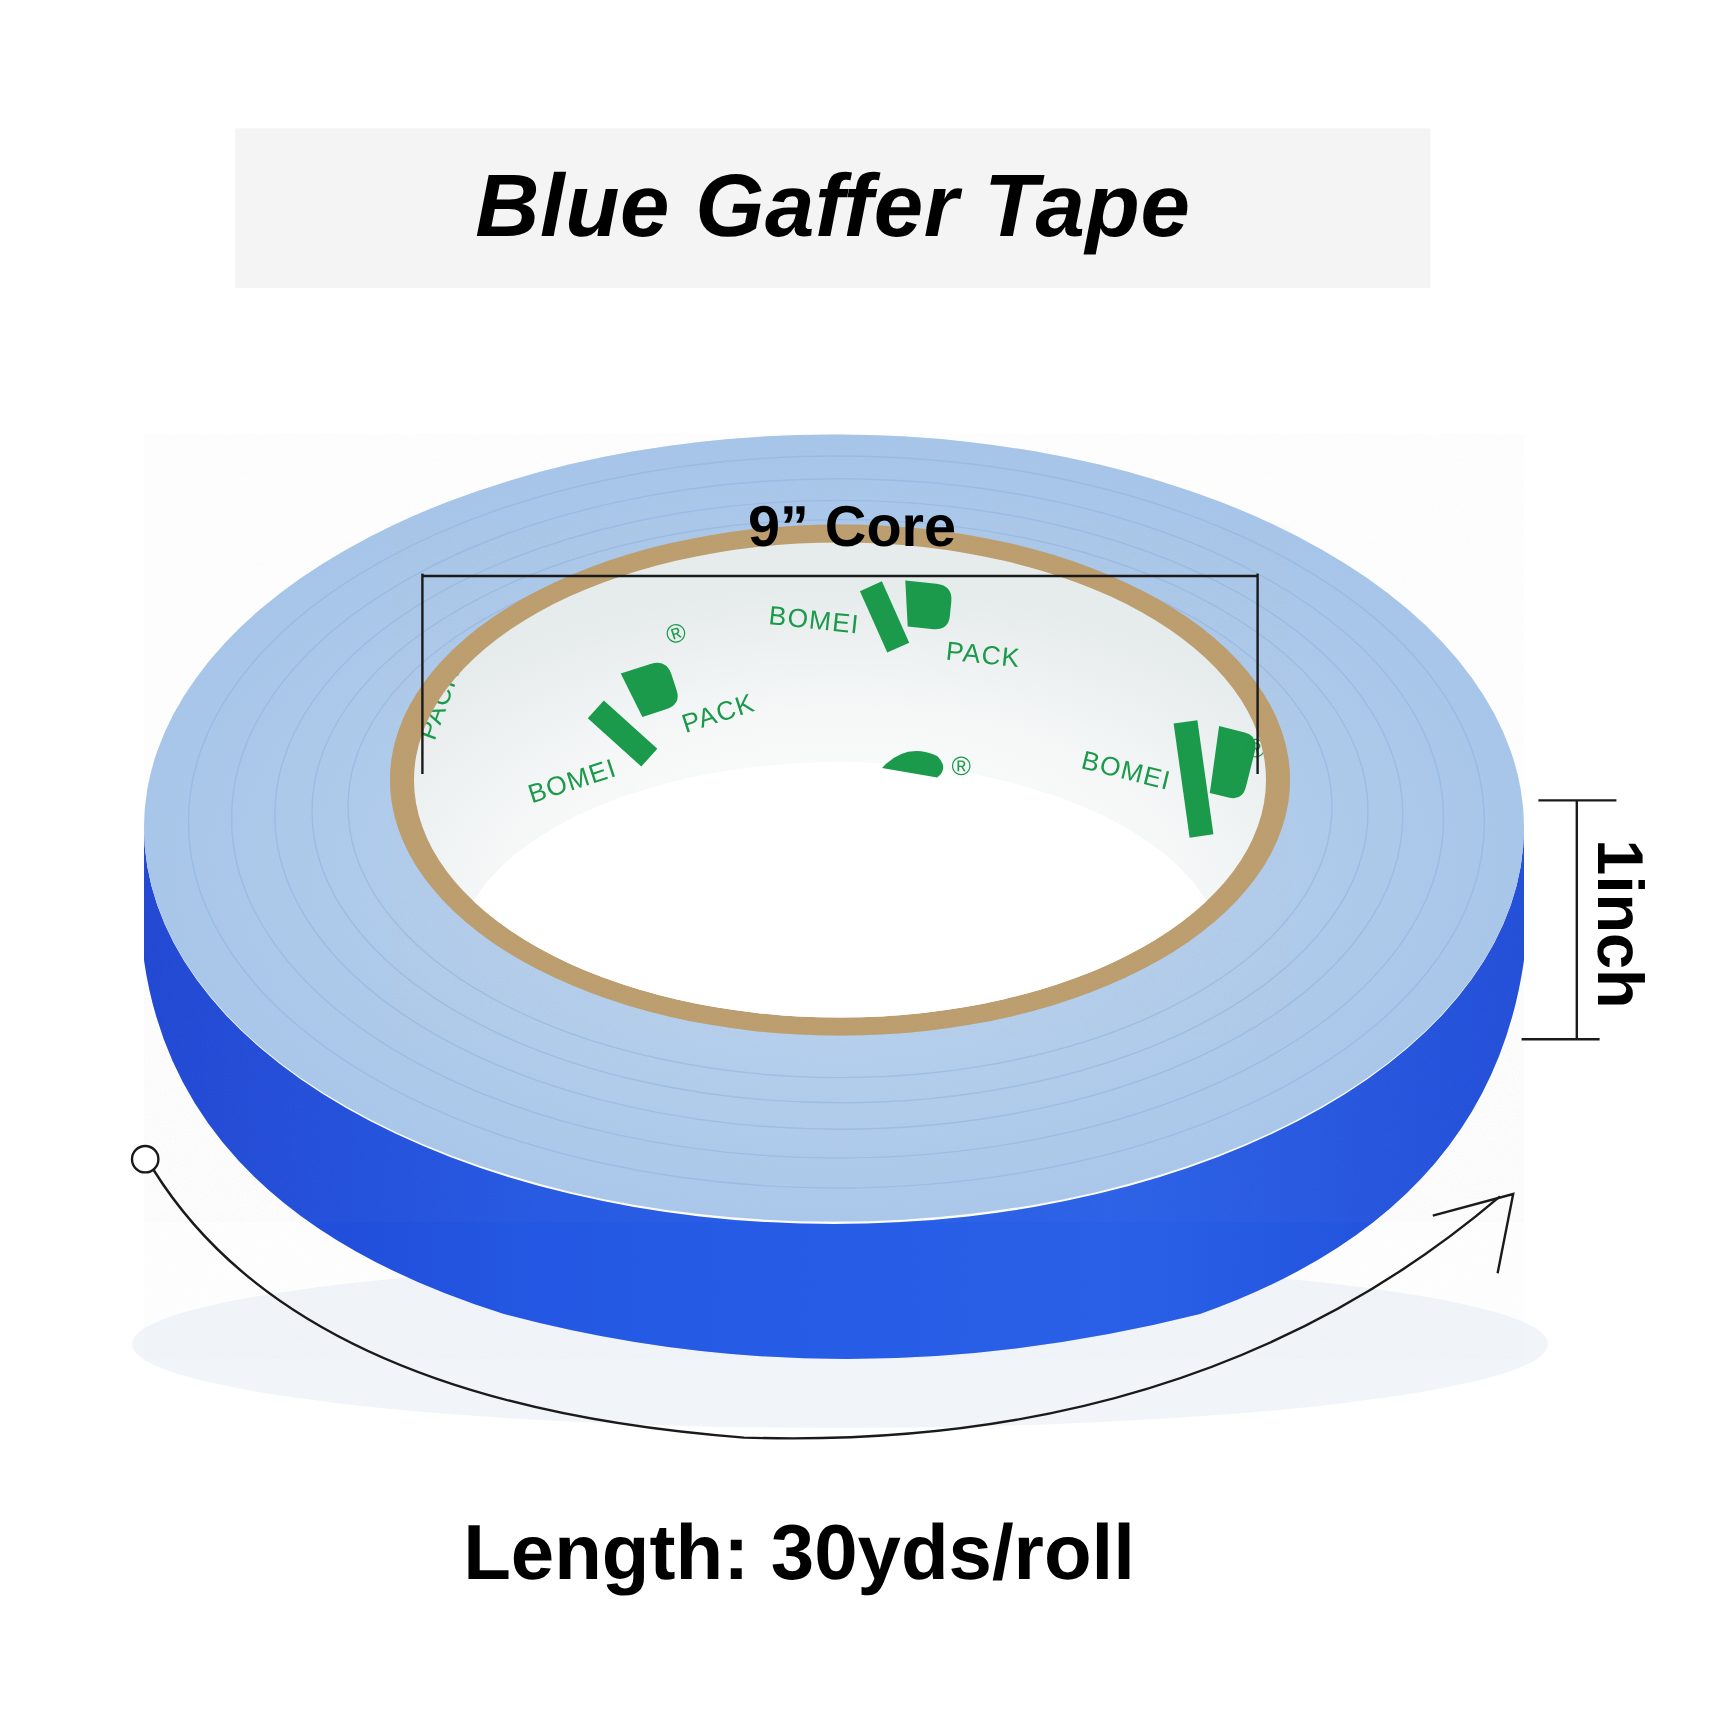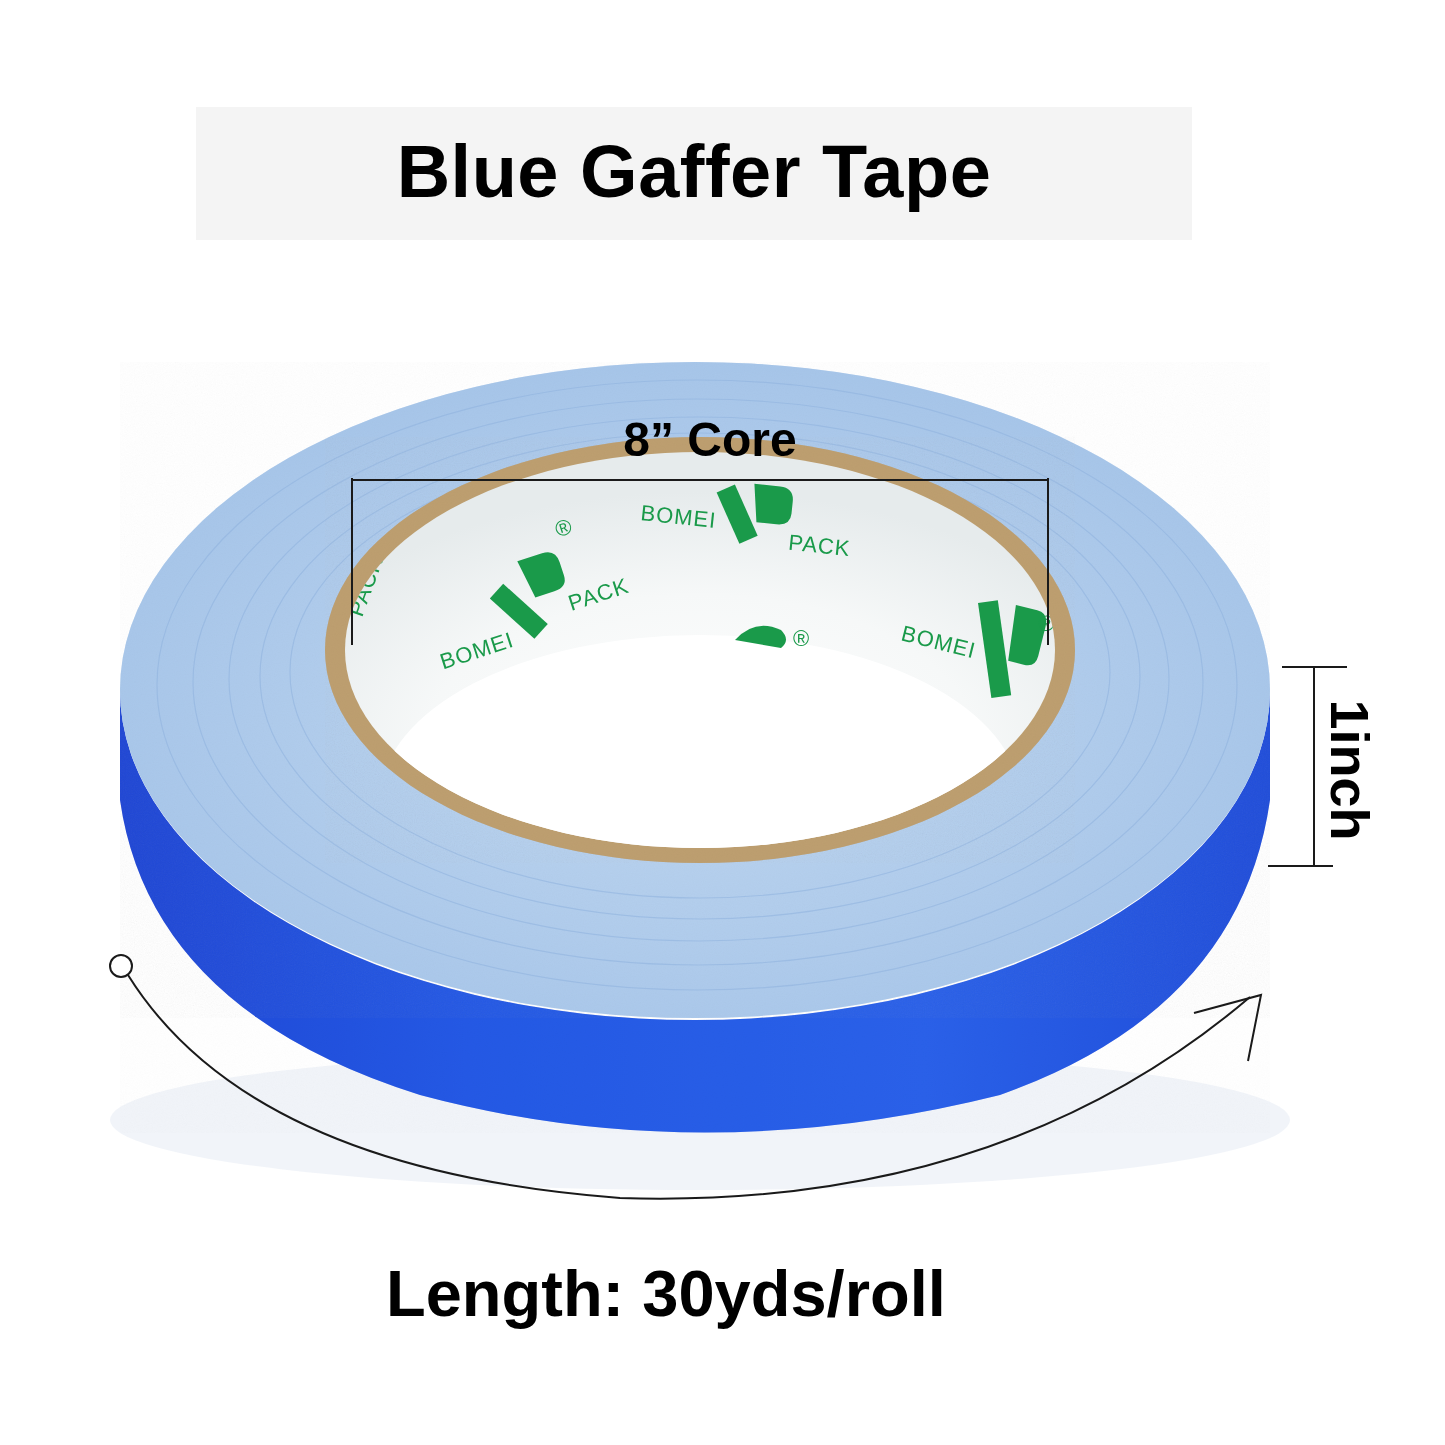--- a/index.html
+++ b/index.html
@@ -25,20 +25,21 @@
       align-items: center;
       justify-content: center;
     }
     .title-text {
       font-family: "Liberation Sans", sans-serif;
       font-weight: bold;
       font-size: 74px;
       color: #000000;
       letter-spacing: 0.5px;
       margin-top: -4px;
+      font-style: italic;
     }
     .scene {
       position: absolute;
       left: 0;
       top: 0;
       width: 1445px;
       height: 1445px;
     }
     .core-label {
       position: absolute;
@@ -192,15 +193,15 @@
     <line x1="1268" y1="866" x2="1333" y2="866"></line>
   </g>
 
   <g stroke="#1a1a1a" stroke-width="2" fill="none">
     <circle cx="121" cy="966" r="11" fill="#ffffff"></circle>
     <path d="M 128 975 Q 250 1170 620 1198 Q 1000 1210 1250 997"></path>
     <path d="M 1194 1013 L 1261 995 L 1248 1061"></path>
   </g>
 </svg>
 
-<div class="core-label">8” Core</div>
+<div class="core-label">9” Core</div>
 <div class="width-label">1inch</div>
 <div class="length-label">Length: 30yds/roll</div>
 
 </body></html>

